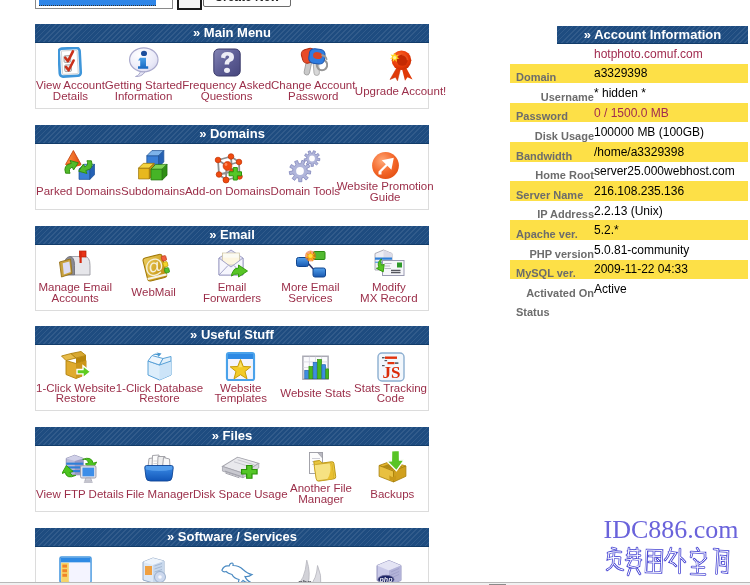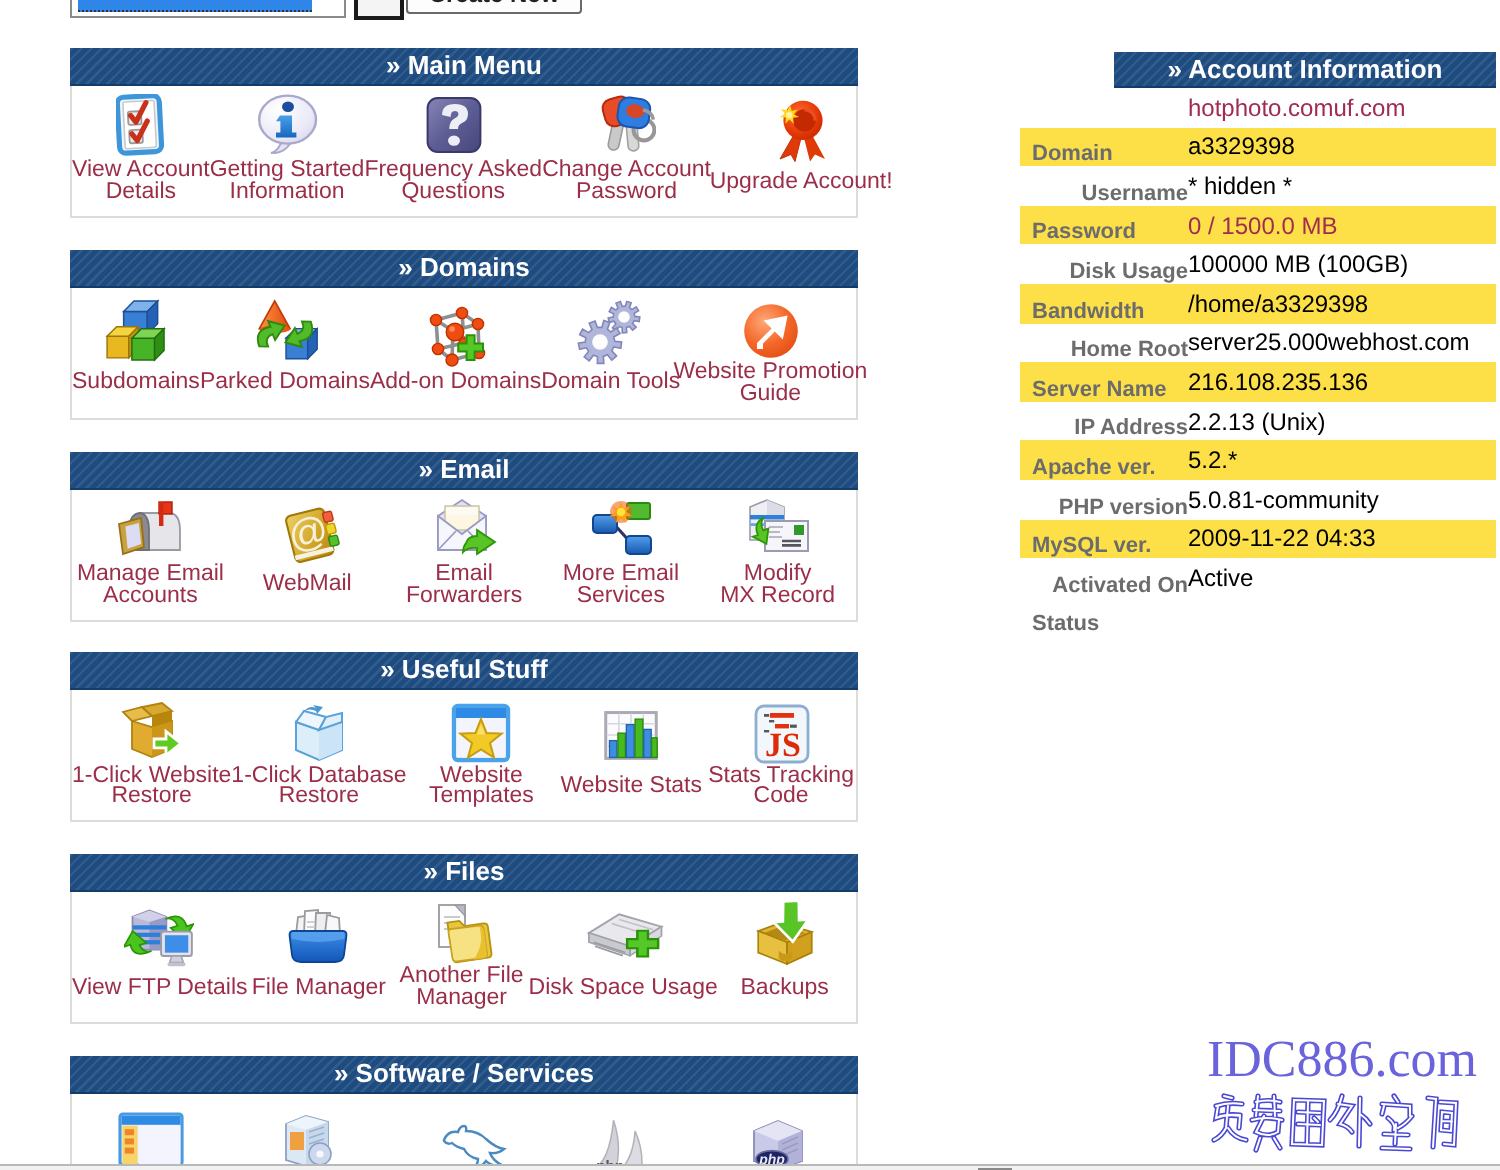--- a/index.html
+++ b/index.html
@@ -156,60 +156,60 @@
         <div class="lbl">Upgrade Account!</div>
       </div>
  </div>
 </div>
 
 <div class="panel" style="top:124.8px">
  <div class="hdr">» Domains</div>
  <div class="pcontent">
   <div class="cell">
         <div class="iwrap">
+          <svg width="33" height="36" viewBox="0 0 32 34" style="margin-top:8px">
+<defs>
+              <linearGradient id="pkc" x1="0" y1="0" x2="1" y2="0">
+<stop offset="0%" stop-color="#ff9440"></stop>
+                <stop offset="100%" stop-color="#e04810"></stop>
+              </linearGradient>
+            </defs>
+<path d="M11,1 L18.5,14.5 q-7.5,3.2 -15,0 Z" fill="url(#pkc)" stroke="#c03a08" stroke-width="0.8"></path>
+<ellipse cx="11" cy="14.7" rx="7.4" ry="1.8" fill="#e85a18"></ellipse>
+<path d="M16.5,19 L27.0,19 L27.0,29 L16.5,29 Z" fill="#3a7fd6" stroke="#1c4f94" stroke-width="0.7"></path>
+            <path d="M16.5,19 L21.1,14.4 L31.6,14.4 L27.0,19 Z" fill="#7db3ea" stroke="#1c4f94" stroke-width="0.7"></path>
+            <path d="M27.0,19 L31.6,14.4 L31.6,24.4 L27.0,29 Z" fill="#2561b4" stroke="#1c4f94" stroke-width="0.7"></path>
+<path d="M3.5,23 q-2.8,-8 5.5,-9.5 l-1.2,-2.8 l8,2.2 l-4.6,7 l-1.2,-2.8 q-4.2,1.6 -2.2,6 Z" fill="#52bb2a" stroke="#2e8a0e" stroke-width="0.9"></path>
+<path d="M28.5,11 q2.8,8 -5.5,9.5 l1.2,2.8 l-8,-2.2 l4.6,-7 l1.2,2.8 q4.2,-1.6 2.2,-6 Z" fill="#52bb2a" stroke="#2e8a0e" stroke-width="0.9"></path>
+</svg>
+          <path d="M16,17 L25.5,17 L25.5,26.5 L16,26.5 Z" fill="#3a7fd6" stroke="#1c4f94" stroke-width="0.7"><path d="M16,17 L20.2,12.8 L29.7,12.8 L25.5,17 Z" fill="#7db3ea" stroke="#1c4f94" stroke-width="0.7"><path d="M25.5,17 L29.7,12.8 L29.7,22.3 L25.5,26.5 Z" fill="#2561b4" stroke="#1c4f94" stroke-width="0.7">
+<path d="M3,21 q-2,-7 5,-8.5 l-1,-2.5 l7,2 l-4,6 l-1,-2.5 q-3.5,1.5 -2,5.5 Z" fill="#52bb2a" stroke="#2e8a0e" stroke-width="0.8">
+<path d="M27.5,10 q2.5,7 -4.5,9 l1.2,2.4 l-7.2,-1.6 l3.7,-6.3 l1.2,2.4 q3.4,-1.8 1.7,-5.4 Z" fill="#52bb2a" stroke="#2e8a0e" stroke-width="0.8">
+</path></path></path></path></path>
+        </div>
+        <div class="lbl">Parked Domains</div>
+      </div>
+  <div class="cell">
+        <div class="iwrap">
           <svg width="32" height="36" viewBox="0 0 31 33" style="margin-top:4px">
             <path d="M9.5,7.5 L21.0,7.5 L21.0,18.5 L9.5,18.5 Z" fill="#3a7fd6" stroke="#1c4f94" stroke-width="0.7"></path>
             <path d="M9.5,7.5 L14.5,2.5 L26.0,2.5 L21.0,7.5 Z" fill="#7db3ea" stroke="#1c4f94" stroke-width="0.7"></path>
             <path d="M21.0,7.5 L26.0,2.5 L26.0,13.5 L21.0,18.5 Z" fill="#2561b4" stroke="#1c4f94" stroke-width="0.7"></path>
             <path d="M1.5,19.5 L12.0,19.5 L12.0,30.0 L1.5,30.0 Z" fill="#e8b81e" stroke="#9a7408" stroke-width="0.7"></path>
             <path d="M1.5,19.5 L6.1,14.9 L16.6,14.9 L12.0,19.5 Z" fill="#f4d441" stroke="#9a7408" stroke-width="0.7"></path>
             <path d="M12.0,19.5 L16.6,14.9 L16.6,25.4 L12.0,30.0 Z" fill="#c49310" stroke="#9a7408" stroke-width="0.7"></path>
             <path d="M13.5,20.5 L24.5,20.5 L24.5,31.0 L13.5,31.0 Z" fill="#46b426" stroke="#1f700c" stroke-width="0.7"></path>
             <path d="M13.5,20.5 L18.1,15.9 L29.1,15.9 L24.5,20.5 Z" fill="#7fd455" stroke="#1f700c" stroke-width="0.7"></path>
             <path d="M24.5,20.5 L29.1,15.9 L29.1,26.4 L24.5,31.0 Z" fill="#2f8f14" stroke="#1f700c" stroke-width="0.7"></path>
           </svg>
         </div>
         <div class="lbl">Subdomains</div>
       </div>
   <div class="cell">
         <div class="iwrap">
-          <svg width="33" height="36" viewBox="0 0 32 34" style="margin-top:8px">
-<defs>
-              <linearGradient id="pkc" x1="0" y1="0" x2="1" y2="0">
-<stop offset="0%" stop-color="#ff9440"></stop>
-                <stop offset="100%" stop-color="#e04810"></stop>
-              </linearGradient>
-            </defs>
-<path d="M11,1 L18.5,14.5 q-7.5,3.2 -15,0 Z" fill="url(#pkc)" stroke="#c03a08" stroke-width="0.8"></path>
-<ellipse cx="11" cy="14.7" rx="7.4" ry="1.8" fill="#e85a18"></ellipse>
-<path d="M16.5,19 L27.0,19 L27.0,29 L16.5,29 Z" fill="#3a7fd6" stroke="#1c4f94" stroke-width="0.7"></path>
-            <path d="M16.5,19 L21.1,14.4 L31.6,14.4 L27.0,19 Z" fill="#7db3ea" stroke="#1c4f94" stroke-width="0.7"></path>
-            <path d="M27.0,19 L31.6,14.4 L31.6,24.4 L27.0,29 Z" fill="#2561b4" stroke="#1c4f94" stroke-width="0.7"></path>
-<path d="M3.5,23 q-2.8,-8 5.5,-9.5 l-1.2,-2.8 l8,2.2 l-4.6,7 l-1.2,-2.8 q-4.2,1.6 -2.2,6 Z" fill="#52bb2a" stroke="#2e8a0e" stroke-width="0.9"></path>
-<path d="M28.5,11 q2.8,8 -5.5,9.5 l1.2,2.8 l-8,-2.2 l4.6,-7 l1.2,2.8 q4.2,-1.6 2.2,-6 Z" fill="#52bb2a" stroke="#2e8a0e" stroke-width="0.9"></path>
-</svg>
-          <path d="M16,17 L25.5,17 L25.5,26.5 L16,26.5 Z" fill="#3a7fd6" stroke="#1c4f94" stroke-width="0.7"><path d="M16,17 L20.2,12.8 L29.7,12.8 L25.5,17 Z" fill="#7db3ea" stroke="#1c4f94" stroke-width="0.7"><path d="M25.5,17 L29.7,12.8 L29.7,22.3 L25.5,26.5 Z" fill="#2561b4" stroke="#1c4f94" stroke-width="0.7">
-<path d="M3,21 q-2,-7 5,-8.5 l-1,-2.5 l7,2 l-4,6 l-1,-2.5 q-3.5,1.5 -2,5.5 Z" fill="#52bb2a" stroke="#2e8a0e" stroke-width="0.8">
-<path d="M27.5,10 q2.5,7 -4.5,9 l1.2,2.4 l-7.2,-1.6 l3.7,-6.3 l1.2,2.4 q3.4,-1.8 1.7,-5.4 Z" fill="#52bb2a" stroke="#2e8a0e" stroke-width="0.8">
-</path></path></path></path></path>
-        </div>
-        <div class="lbl">Parked Domains</div>
-      </div>
-  <div class="cell">
-        <div class="iwrap">
           <svg width="31" height="34" viewBox="0 0 31 33" style="margin-top:8px">
 <g stroke="#8f8f8f" stroke-width="1.8" fill="none">
 <path d="M6,9.5 L19,6 M6,9.5 L7,24 M6,9.5 L14.5,15 M19,6 L27,11.5 M19,6 L19.5,13 M27,11.5 L27.5,26 M7,24 L14,29.5 M14,29.5 L27.5,26 M14.5,15 L27,11.5 M14.5,15 L14,29.5 M7,24 L20,21 M20,21 L19.8,17.5"></path>
 </g>
 <g fill="#f04b10" stroke="#c03000" stroke-width="0.7">
 <circle cx="6" cy="9.5" r="2.8"></circle>
               <circle cx="19" cy="6" r="2.8"></circle>
               <circle cx="27" cy="11.5" r="2.8"></circle>
 <circle cx="7" cy="24" r="2.8"></circle>
               <circle cx="20" cy="21" r="2.5"></circle>
@@ -488,46 +488,46 @@
 <path d="M10,9 h4 M10,11.5 h4" stroke="#d0d0d0" fill="none"></path>
 </g>
 <path d="M3,13.5 L28,13.5 Q30,13.5 29.7,16 L28.5,25.5 Q28.2,29 24,29 L7,29 Q2.8,29 2.5,25.5 L1.3,16 Q1,13.5 3,13.5 Z" fill="url(#fmg)" stroke="#0d4494" stroke-width="0.9"></path>
 <path d="M3.2,14 L27.8,14 Q29,14 28.8,16.2 L28.6,17.5 Q15.5,20.5 2.4,17.5 L2.2,16.2 Q2,14 3.2,14 Z" fill="#5aa2ee" opacity="0.85"></path>
 </svg>
         </div>
         <div class="lbl">File Manager</div>
       </div>
   <div class="cell">
         <div class="iwrap">
-          <svg width="32" height="34" viewBox="0 0 32 33" style="margin-top:3px">
-<rect x="4.5" y="2" width="13" height="21" fill="#fdfdfd" stroke="#9a9aa2" stroke-width="0.9"></rect>
-<path d="M17.5,2 L17.5,7.5 L12.5,2 Z" fill="#b9b9c2" stroke="#9a9aa2" stroke-width="0.7"></path>
-<g stroke="#c9c9d2" stroke-width="0.9" fill="none">
-              <path d="M7,8 h8 M7,11 h8 M7,14 h6"></path>
-            </g>
-<path d="M9,10.5 L15,9.8 L17.5,12.5 L27,11.5 Q29,11.3 29.2,13.3 L30.5,26.5 Q30.7,28.5 28.7,28.7 L13.5,30.4 Q11.5,30.6 11.3,28.6 Z" fill="#e8c63e" stroke="#b8920e" stroke-width="0.9" transform="rotate(-2 19 20)"></path>
-<path d="M10.5,14 L24.5,12.3 Q26.5,12.1 26.8,14.1 L28.5,26.2 Q28.8,28.2 26.8,28.5 L13.5,30.2 Q11.5,30.4 11.2,28.4 L9.3,15.9 Q9,14.2 10.5,14 Z" fill="#f6e282" stroke="#c8a220" stroke-width="0.9"></path>
-<path d="M24.5,12.5 L26.8,14 L28.5,26.2 Q28.8,28.2 26.8,28.5 L22,29.1 Q27.5,21 24.5,12.5 Z" fill="#e9c030"></path>
-</svg>
-        </div>
-        <div class="lbl">Another File
-Manager</div>
-      </div>
-  <div class="cell">
-        <div class="iwrap">
           <svg width="46" height="32" viewBox="0 0 38 31" style="margin-top:6px" preserveAspectRatio="none">
 <path d="M4.5,14 L17,5 L34.5,11 L21.5,20.5 Z" fill="#e9e9ed" stroke="#a2a2aa" stroke-width="0.9"></path>
 <path d="M4.5,14 L21.5,20.5 L21.5,25 L4.5,18.5 Z" fill="#c9c9d0" stroke="#a2a2aa" stroke-width="0.7"></path>
 <path d="M21.5,20.5 L34.5,11 L34.5,15.5 L21.5,25 Z" fill="#d8d8de" stroke="#a2a2aa" stroke-width="0.7"></path>
 <path d="M6.5,18.5 L19.5,23.5 M7,20.5 L18.5,25" stroke="#9a9aa4" stroke-width="0.8"></path>
 <path d="M17,7.5 L31,12.5 M14,9.5 L28,14.5" stroke="#c2c2ca" stroke-width="0.8"></path>
 <path d="M24.5,21.5 v-4 h4.4 v4 h4.2 v4.4 h-4.2 v4 h-4.4 v-4 h-4.2 v-4.4 Z" transform="translate(0,-4.5)" fill="#55c728" stroke="#2a9208" stroke-width="1"></path>
 </svg>
         </div>
         <div class="lbl">Disk Space Usage</div>
+      </div>
+  <div class="cell">
+        <div class="iwrap">
+          <svg width="32" height="34" viewBox="0 0 32 33" style="margin-top:3px">
+<rect x="4.5" y="2" width="13" height="21" fill="#fdfdfd" stroke="#9a9aa2" stroke-width="0.9"></rect>
+<path d="M17.5,2 L17.5,7.5 L12.5,2 Z" fill="#b9b9c2" stroke="#9a9aa2" stroke-width="0.7"></path>
+<g stroke="#c9c9d2" stroke-width="0.9" fill="none">
+              <path d="M7,8 h8 M7,11 h8 M7,14 h6"></path>
+            </g>
+<path d="M9,10.5 L15,9.8 L17.5,12.5 L27,11.5 Q29,11.3 29.2,13.3 L30.5,26.5 Q30.7,28.5 28.7,28.7 L13.5,30.4 Q11.5,30.6 11.3,28.6 Z" fill="#e8c63e" stroke="#b8920e" stroke-width="0.9" transform="rotate(-2 19 20)"></path>
+<path d="M10.5,14 L24.5,12.3 Q26.5,12.1 26.8,14.1 L28.5,26.2 Q28.8,28.2 26.8,28.5 L13.5,30.2 Q11.5,30.4 11.2,28.4 L9.3,15.9 Q9,14.2 10.5,14 Z" fill="#f6e282" stroke="#c8a220" stroke-width="0.9"></path>
+<path d="M24.5,12.5 L26.8,14 L28.5,26.2 Q28.8,28.2 26.8,28.5 L22,29.1 Q27.5,21 24.5,12.5 Z" fill="#e9c030"></path>
+</svg>
+        </div>
+        <div class="lbl">Another File
+Manager</div>
       </div>
   <div class="cell">
         <div class="iwrap">
           <svg width="37" height="34" viewBox="0 0 32 33" style="margin-top:2px">
 <path d="M3,16 L14,12 L29,16.5 L17,21.5 Z" fill="#e2b42c" stroke="#a8800a" stroke-width="0.8"></path>
 <path d="M6,17 L15,13.5 L26,17 L16.5,20.5 Z" fill="#b08a14"></path>
 <path d="M3,16 L3,26.5 L17,32 L17,21.5 Z" fill="#e8c040" stroke="#a8800a" stroke-width="0.8"></path>
 <path d="M29,16.5 L29,26.5 L17,32 L17,21.5 Z" fill="#d0a01e" stroke="#a8800a" stroke-width="0.8"></path>
 <path d="M13,25.5 q3,3.5 6.5,0 l0,4 q-3.5,2.5 -6.5,0 Z" fill="#c89818"></path>
 <path d="M14.5,2 l7.5,-1 l0.8,9.5 l4.5,-0.6 l-6.8,11.2 l-10,-8.8 l4.5,-0.6 Z" fill="#58c426" stroke="#ffffff" stroke-width="1.3" transform="rotate(4 19 11)"></path>

